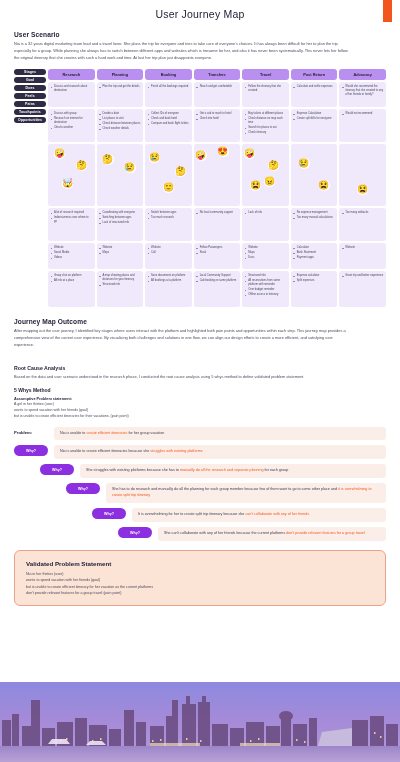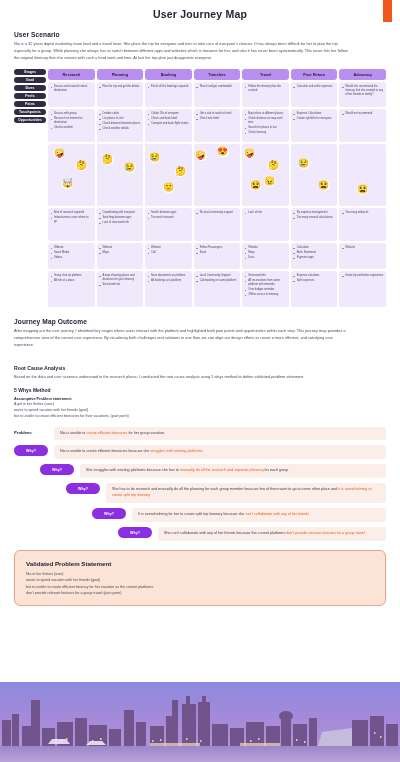--- a/index.html
+++ b/index.html
@@ -14,21 +14,21 @@
   .page { position: relative; width: 400px; height: 762px; background:#fff; }
 
   .orange-tab {
     position: absolute; top: 0; right: 8px;
     width: 9px; height: 22px; background: #f1571c;
   }
 
   .title {
     text-align: center;
     font-size: 10.5px;
-    font-weight: 700;
+    font-weight: 400;
     letter-spacing: .2px;
     padding-top: 8px;
     color: #23233a;
   }
 
   .content { padding: 0 14px; }
 
   .h-sec {
     font-size: 6.6px; font-weight: 700; color: #23233a;
     margin-top: 11px; letter-spacing:.1px;

